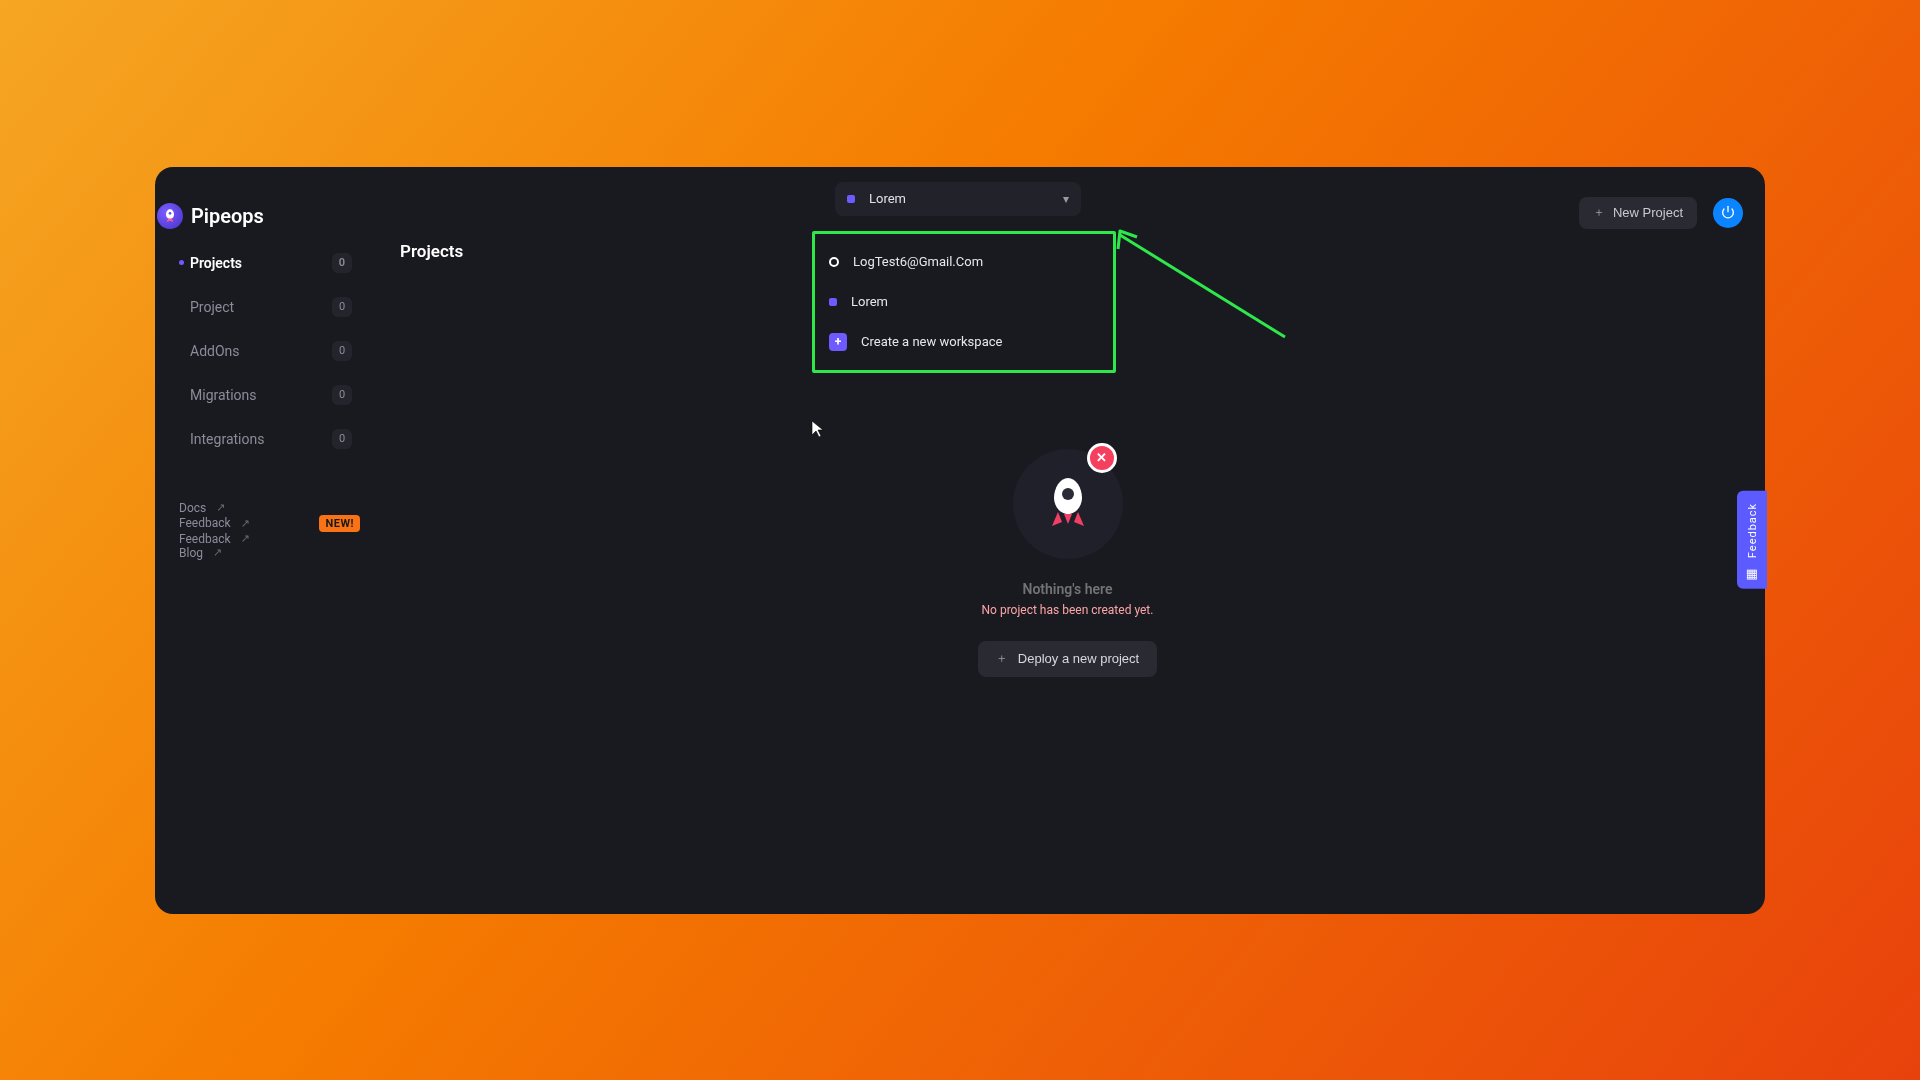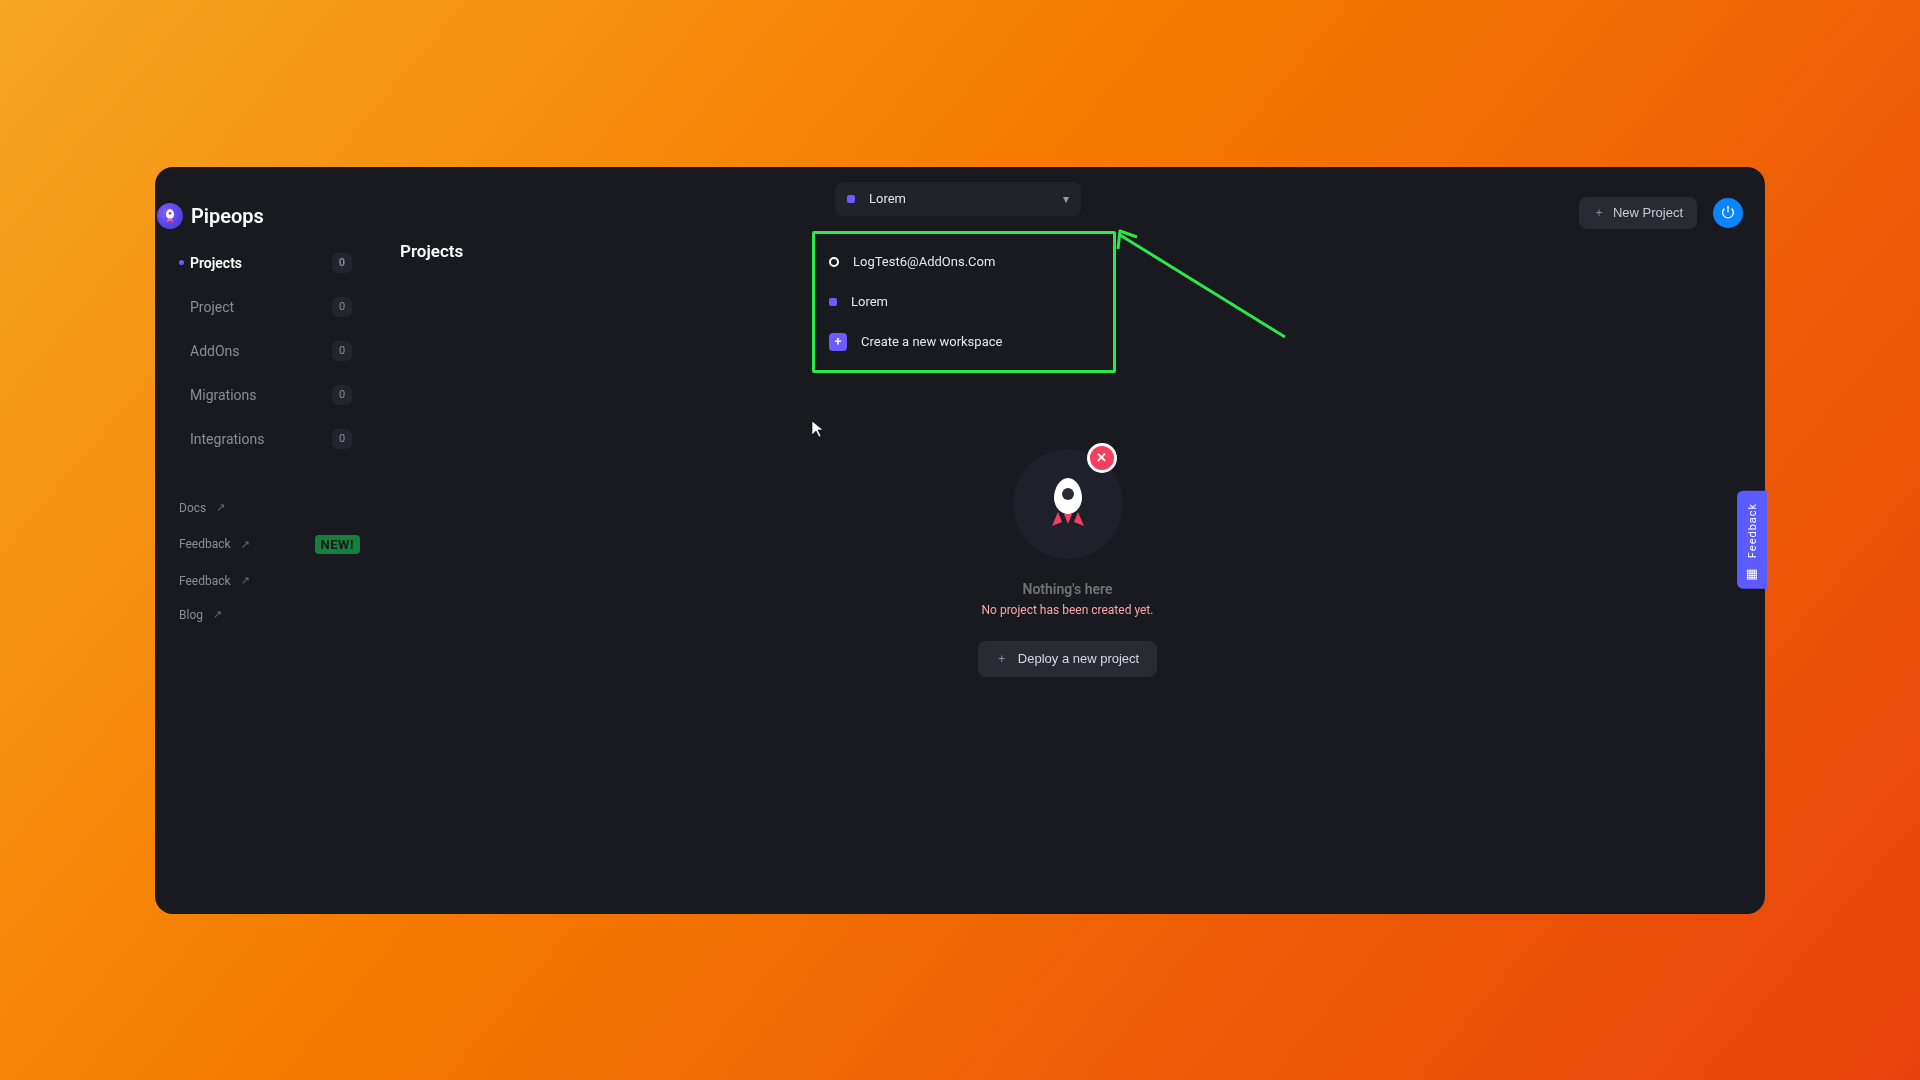--- a/index.html
+++ b/index.html
@@ -127,35 +127,35 @@
     width: 20px; height: 20px;
     background: #24242d;
     border-radius: 6px;
     font-size: 11px;
     color: #8c8c99;
     display:flex;align-items:center;justify-content:center;
   }
 
   .sidebar-links {
     margin-top: 40px;
-    display:flex; flex-direction: column; gap: 20px;
+    display:flex; flex-direction: column; gap: 0;
     padding-left: 6px;
     text-align: right;
   }
   .ext-link {
     display:flex; align-items:center; gap:8px;
     font-size: 12px; color:#8c8c99;
     cursor:pointer;
   }
   .ext-link .ext-icon { font-size:11px; color:#6a6a78; margin-left:2px; }
   .new-pill {
     margin-left:auto;
-    background:#15803d;
+    background:#f97316;
     color:#1a1a1a;
-    font-size:13px; font-weight:700;
+    font-size:11px; font-weight:700;
     padding:2px 6px; border-radius:4px;
     letter-spacing:0.5px;
   }
 
   .content {
     flex:1;
     padding: 12px 30px 0 30px;
     position: relative;
   }
   .page-title {
@@ -301,21 +301,21 @@
             <path d="M12 2v8" stroke="#fff" stroke-width="2" stroke-linecap="round"></path>
             <path d="M6 6a8 8 0 1 0 12 0" stroke="#fff" stroke-width="2" fill="none" stroke-linecap="round"></path>
           </svg>
       </div>
     </div>
   </div>
 
   <div class="ws-dropdown">
     <div class="ws-dropdown-item">
       <span class="mark"></span>
-      <span>LogTest6@AddOns.Com</span>
+      <span>LogTest6@Gmail.Com</span>
     </div>
     <div class="ws-dropdown-item selected">
       <span class="mark"></span>
       <span>Lorem</span>
     </div>
     <div class="ws-dropdown-item ws-create">
       <span class="mark">+</span>
       <span>Create a new workspace</span>
     </div>
   </div>

